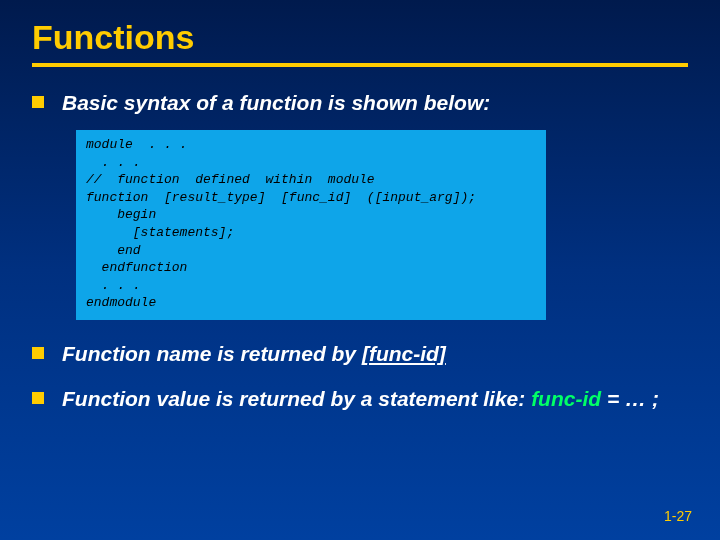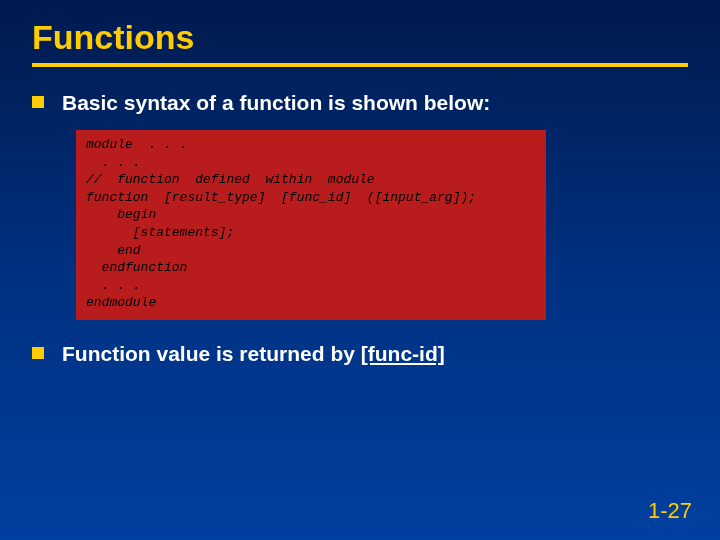--- a/index.html
+++ b/index.html
@@ -29,56 +29,57 @@
     margin-bottom: 22px;
   }
   .bullets {
     list-style: none;
     padding-left: 0;
   }
   .bullets > li {
     display: flex;
     align-items: flex-start;
     margin-bottom: 18px;
+    font-style: italic;
   }
   .bullets > li.wide-gap { margin-bottom: 14px; }
   .bullet-marker {
     width: 12px;
     height: 12px;
     background: #ffcc00;
     flex: 0 0 12px;
     margin-top: 7px;
     margin-right: 18px;
   }
   .bullet-text {
     flex: 1;
     font-size: 21px;
     font-weight: bold;
     line-height: 1.3;
   }
   .bullet-text .underline { text-decoration: underline; }
   .bullet-text .green { color: #00ff66; }
   .codebox {
-    background: #b91c1c;
+    background: #0ea5e9;
     color: #000000;
     font-family: "Courier New", monospace;
     font-style: italic;
     font-size: 13px;
     line-height: 1.35;
     padding: 6px 10px 8px 10px;
     margin: 0 0 20px 44px;
     width: 470px;
     white-space: pre;
   }
   .slide-number {
     position: absolute;
     bottom: 16px;
     right: 28px;
     color: #ffcc00;
-    font-size: 22px;
+    font-size: 14px;
   }
 </style>
 </head>
 <body>
 
 <div class="slide">
   <div class="title">Functions</div>
   <div class="divider"></div>
 
   <ul class="bullets">
@@ -95,18 +96,22 @@
 <span>    begin</span>
 <span>      [statements];</span>
 <span>    end</span>
 <span>  endfunction</span>
 <span>  . . .</span>
 <span>endmodule</span></div>
 
   <ul class="bullets">
     <li>
       <span class="bullet-marker"></span>
-      <span class="bullet-text"><span>Function value</span><span> is returned by </span><span class="underline">[func-id]</span></span>
+      <span class="bullet-text"><span>Function name</span><span> is returned by </span><span class="underline">[func-id]</span></span>
+    </li>
+    <li>
+      <span class="bullet-marker"></span>
+      <span class="bullet-text"><span>Function value is returned by a statement like: </span><span class="green">func-id</span><span> = … ;</span></span>
     </li>
   </ul>
 
   <div class="slide-number">1-27</div>
 </div>
 
 </body></html>

